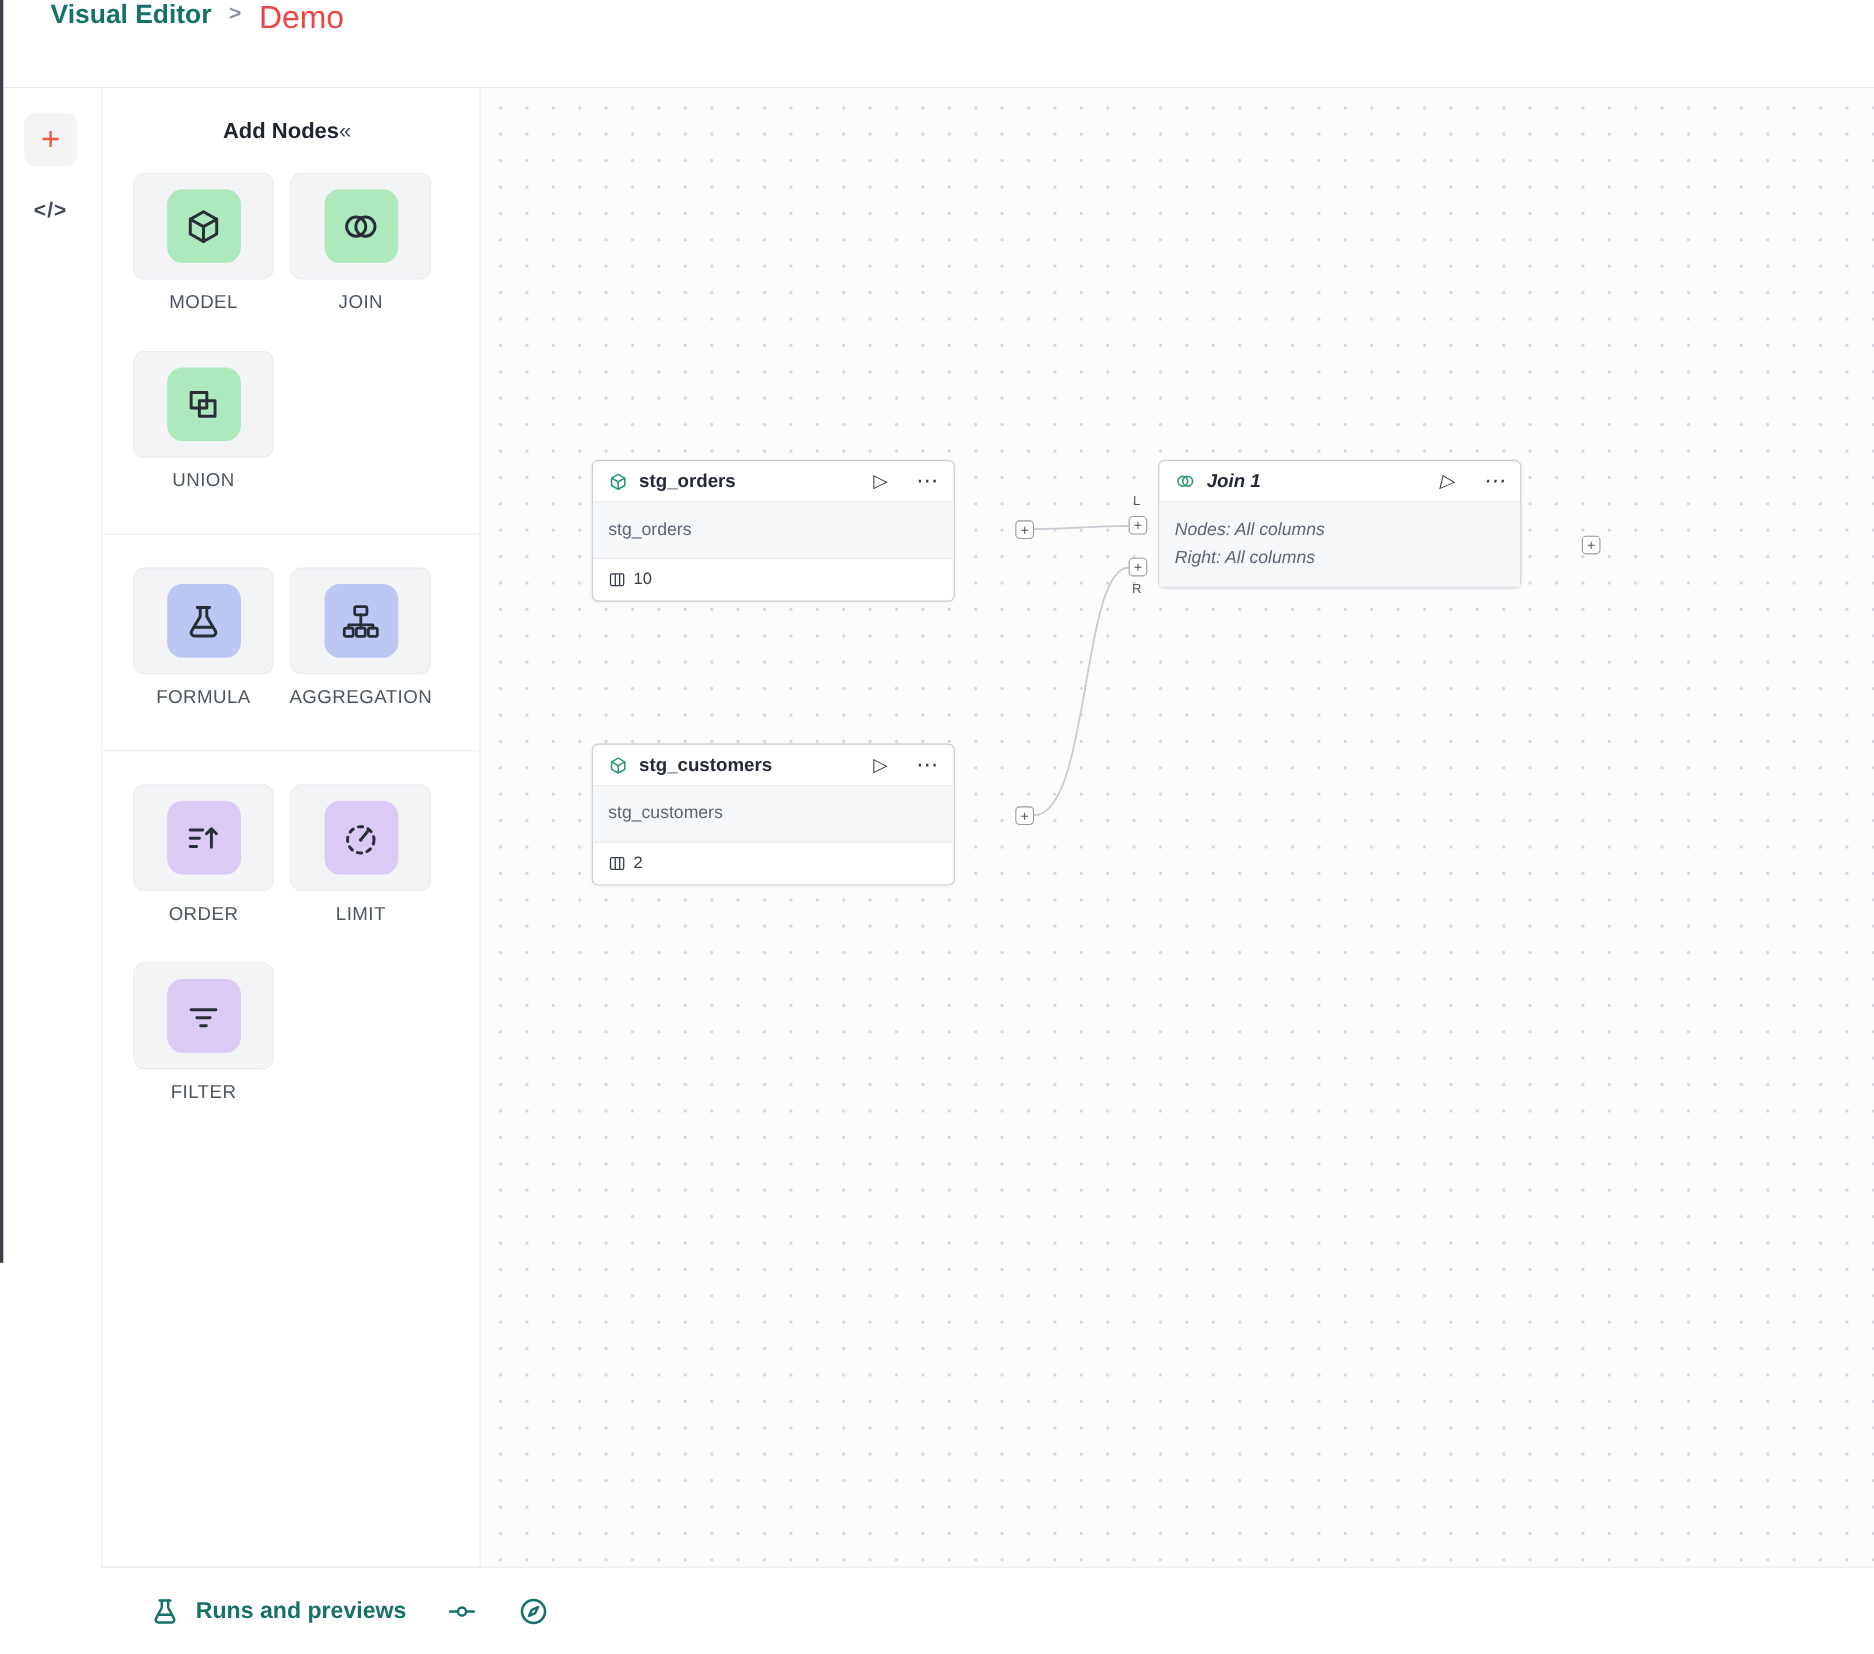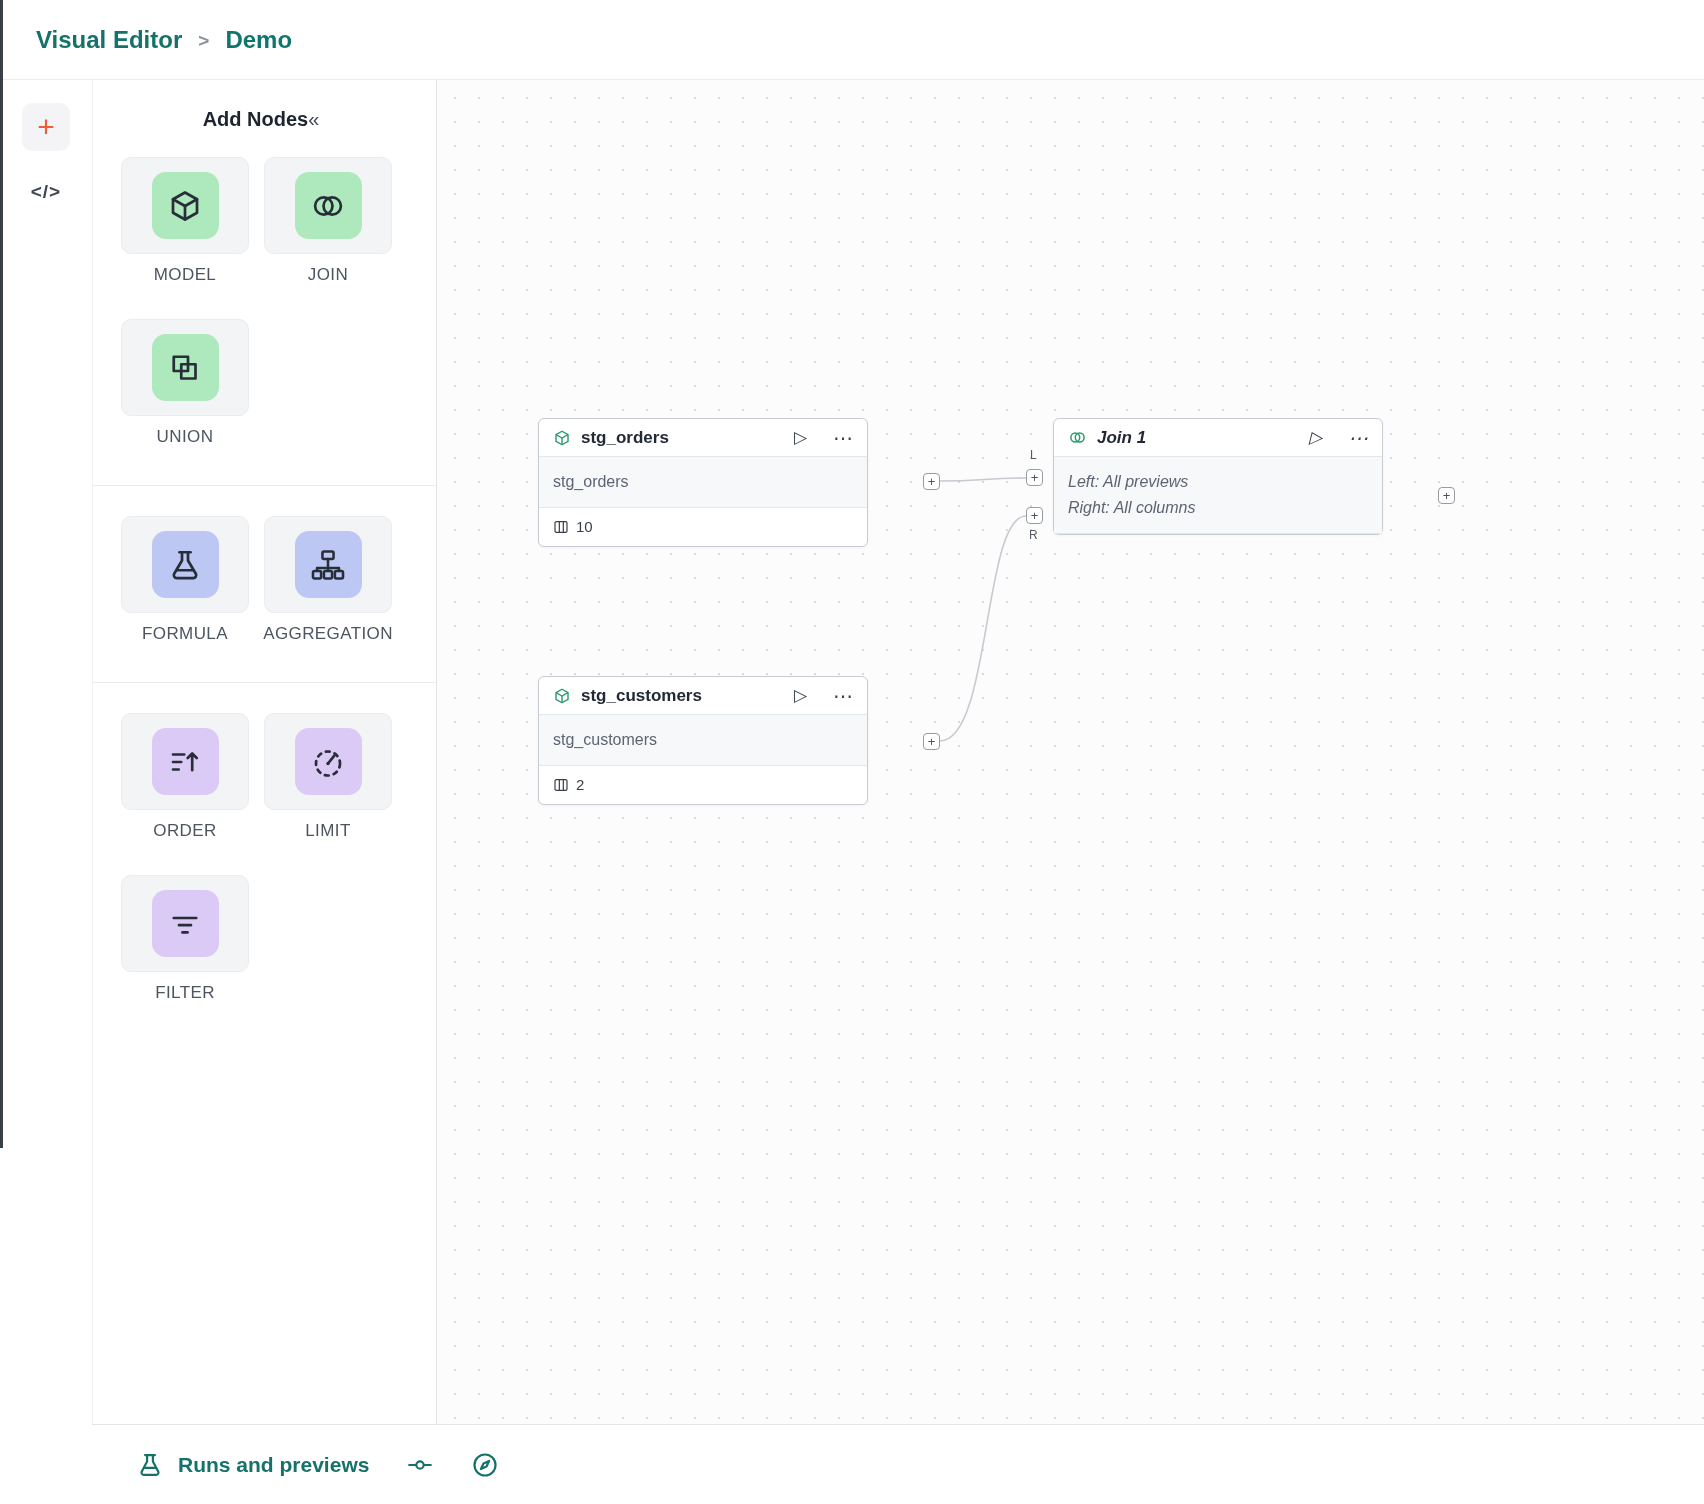--- a/index.html
+++ b/index.html
@@ -9,26 +9,26 @@
     background:#ffffff;
     color:#2b3440;
     overflow:hidden;
     position:relative;
   }
   
   .left-edge { position:absolute; left:0; top:0; width:3px; height:1148px; background:#3a4047; z-index:50; }
 
   
   .header {
-    height:80px; display:flex; align-items:center; gap:16px;
-    padding-left:36px; background:#fff; border-bottom:1px solid #e9ebee;
+    height:80px; display:flex; align-items:flex-start; gap:16px;
+    padding-left:46px; background:#fff; border-bottom:1px solid #e9ebee;
   }
   .crumb-root { color:#15716a; font-weight:700; font-size:24px; }
   .crumb-sep  { color:#8a919c; font-size:19px; font-weight:600; margin-top:2px; }
-  .crumb-current { color:#0f766e; font-weight:700; font-size:24px; }
+  .crumb-current { color:#ef4444; font-weight:400; font-size:29px; }
 
   
   .main { display:flex; height:1424px; }
 
   .rail {
     width:92px; background:#fff; display:flex; flex-direction:column;
     align-items:center; padding-top:23px; gap:30px; flex:0 0 92px;
   }
   .add-btn {
     width:48px; height:48px; background:#f4f4f6; border-radius:10px;
@@ -311,21 +311,21 @@
               <svg width="19" height="19" viewBox="0 0 24 24" fill="none" stroke="#2c9a6e" stroke-width="1.9">
                 <circle cx="9.2" cy="12" r="5.6"></circle>
                   <circle cx="14.8" cy="12" r="5.6"></circle>
               </svg>
             </span>
             <span class="node-title">Join 1</span>
             <span class="play-btn">▷</span>
             <span class="menu-btn">⋯</span>
           </div>
           <div class="node-body">
-            <div class="body-line">Left: All previews</div>
+            <div class="body-line">Nodes: All columns</div>
             <div class="body-line">Right: All columns</div>
           </div>
         </div>
 
         <div class="port" style="left:486px; top:393px;">+</div>
         <div class="port" style="left:486px; top:653px;">+</div>
         <div class="port-label" style="left:593px; top:368px;">L</div>
         <div class="port" style="left:589px; top:389px;">+</div>
         <div class="port" style="left:589px; top:427px;">+</div>
         <div class="port-label" style="left:592px; top:448px;">R</div>

